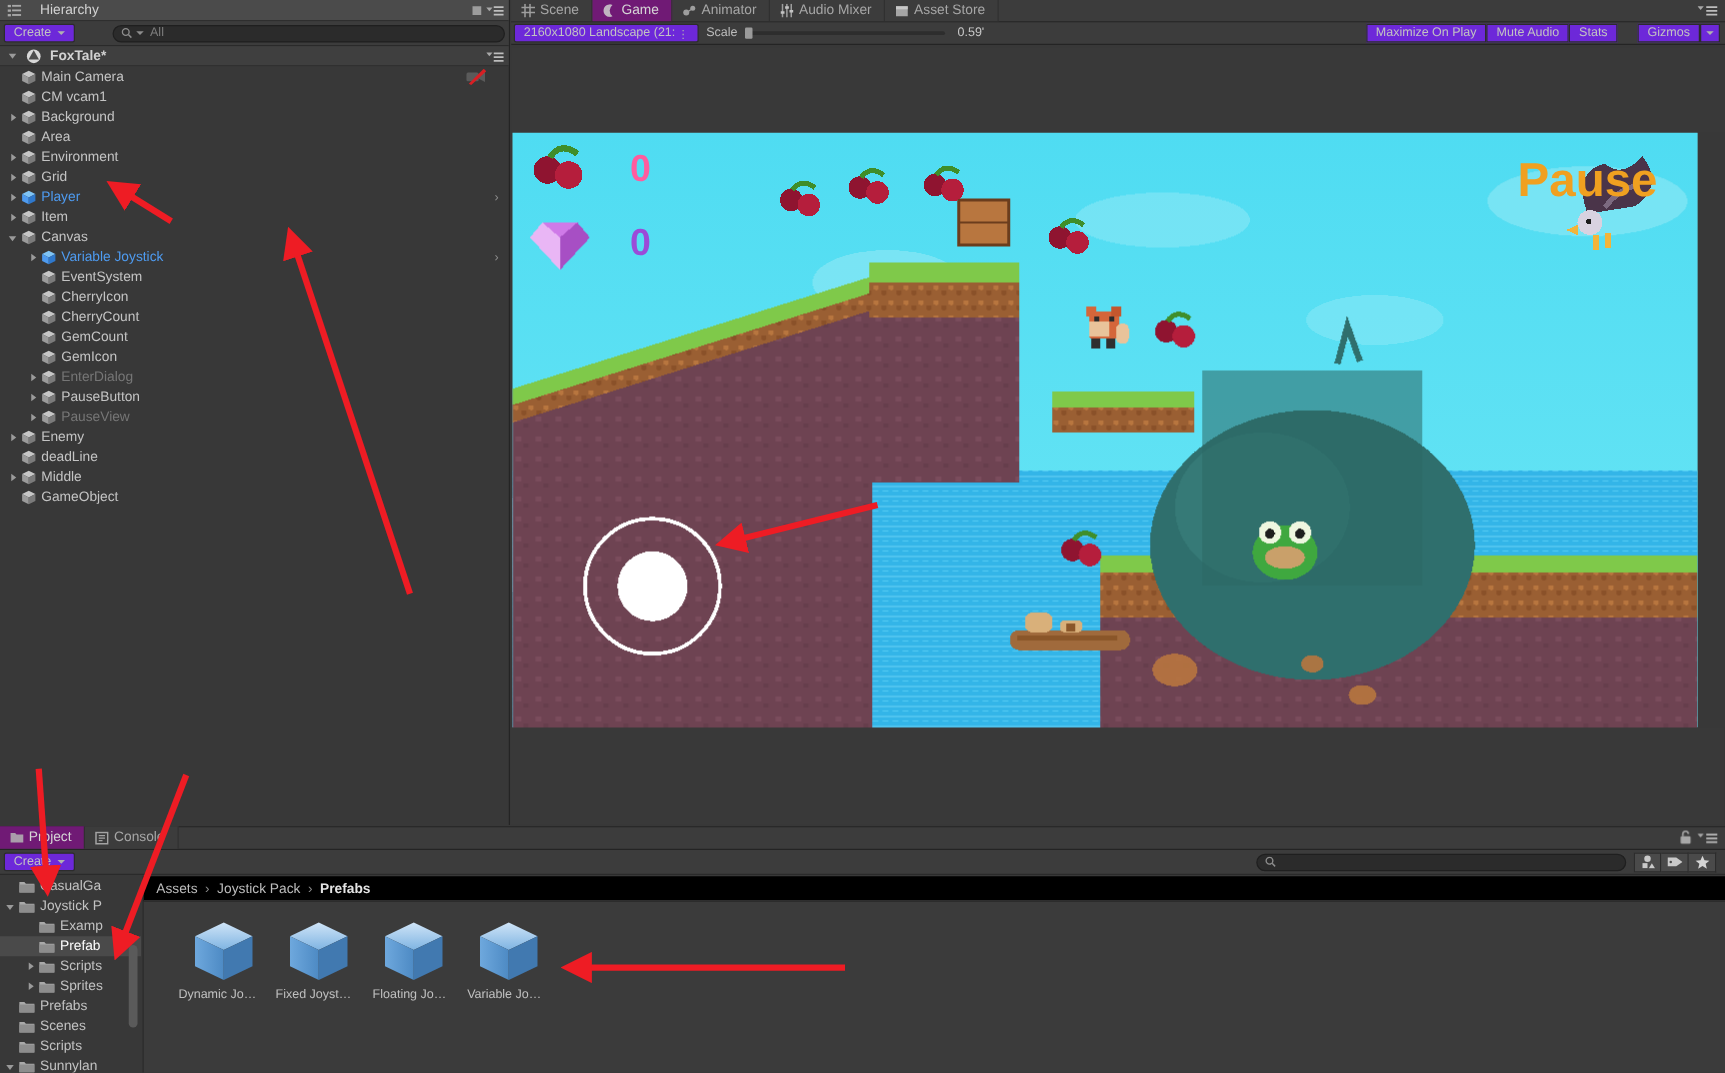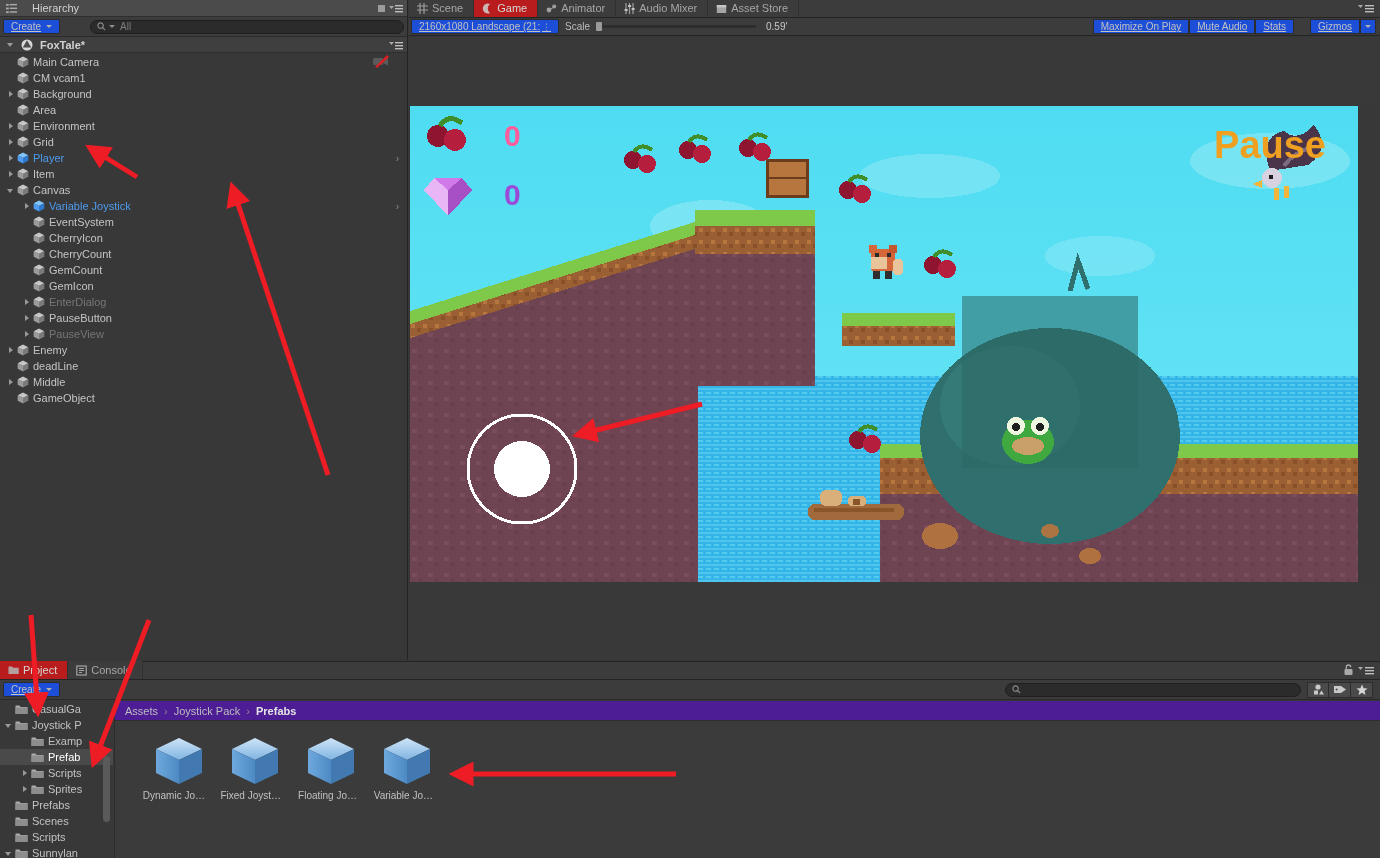--- a/index.html
+++ b/index.html
@@ -20,33 +20,33 @@
     display:flex; align-items:flex-end;
   }
   .tab {
     height:18px; padding:0 10px 0 8px;
     display:flex; align-items:center; gap:4px;
     font-size:11px; color:#a6a6a6;
     background:#3c3c3c;
     border-right:1px solid #303030;
     white-space:nowrap;
   }
-  .tab.active { background:#b91c1c; color:#d6d6d6;justify-content:center; }
+  .tab.active { background:#701a75; color:#d6d6d6;justify-content:center; }
   .tab-icon { width:11px; height:11px; display:inline-block; opacity:.85; }
 
   .toolbar {
     height:18px; background:#3c3c3c;
     border-bottom:1px solid #242424;
     display:flex; align-items:center; gap:0;
     padding:0 2px;
   }
   .tbtn {
     height:15px; padding:0 7px; display:flex; align-items:center;
-    background:#1d4ed8; border:1px solid #2c2c2c; border-radius:2px;
-    font-size:10px; color:#c2c2c2; margin-right:2px; white-space:nowrap;text-decoration:underline;
+    background:#6d28d9; border:1px solid #2c2c2c; border-radius:2px;
+    font-size:10px; color:#c2c2c2; margin-right:2px; white-space:nowrap;
   }
   .caret { width:0;height:0;border-left:3px solid transparent;border-right:3px solid transparent;border-top:3px solid #b0b0b0; margin-left:5px; }
   .searchbox {
     height:14px; background:#2b2b2b; border:1px solid #1f1f1f;
     border-radius:7px; display:flex; align-items:center; padding:0 6px; gap:3px;
     color:#7d7d7d; font-size:10px;
   }
 
   
   #hierarchy { position:absolute; left:0; top:0; width:408px; height:660px; background:#383838; border-right:1px solid #242424; }
@@ -79,21 +79,21 @@
   
   #gamepanel { position:absolute; left:409px; top:0; width:971px; height:660px; background:#383838; }
   #gameview-canvas { position:absolute; left:1px; top:106px; width:948px; height:476px; overflow:hidden; background:#5ce1f0; }
   .gv-empty { position:absolute; left:0; width:100%; background:#393939; }
 
   
   #project { position:absolute; left:0; top:661px; width:1380px; height:197px; background:#383838; border-top:1px solid #242424; }
   #project .pj-toolbar { height:20px; background:#3c3c3c; display:flex; align-items:center; padding:0 3px; border-bottom:1px solid #2a2a2a; position:relative; }
   #pj-tree { position:absolute; left:0; top:39px; width:113px; height:158px; background:#383838; overflow:hidden; }
   #pj-content { position:absolute; left:114px; top:39px; right:0; height:158px; background:#3b3b3b; border-left:1px solid #2b2b2b; }
-  .crumb { height:20px; display:flex; align-items:center; gap:6px; padding-left:10px; background:#4c1d95; border-bottom:1px solid #2e2e2e; font-size:11px; color:#bdbdbd; }
+  .crumb { height:20px; display:flex; align-items:center; gap:6px; padding-left:10px; background:#000000; border-bottom:1px solid #2e2e2e; font-size:11px; color:#bdbdbd; }
   .crumb .cur { font-weight:bold; color:#e4e4e4; }
   .grid { display:flex; gap:13px; padding:14px 0 0 27px; }
   .asset { width:63px; display:flex; flex-direction:column; align-items:flex-end; gap:3px; }
   .asset-label { font-size:10px; color:#c0c0c0; white-space:nowrap; }
   .folder { width:13px; height:11px; flex:0 0 13px; margin-right:4px; }
   .prow { height:16px; display:flex; align-items:center; font-size:11px; color:#c2c2c2; white-space:nowrap; }
   .prow.sel { background:#4a4a4a; color:#ffffff; }
   .vscroll { position:absolute; width:7px; border-radius:4px; background:#5a5a5a; }
 
   

